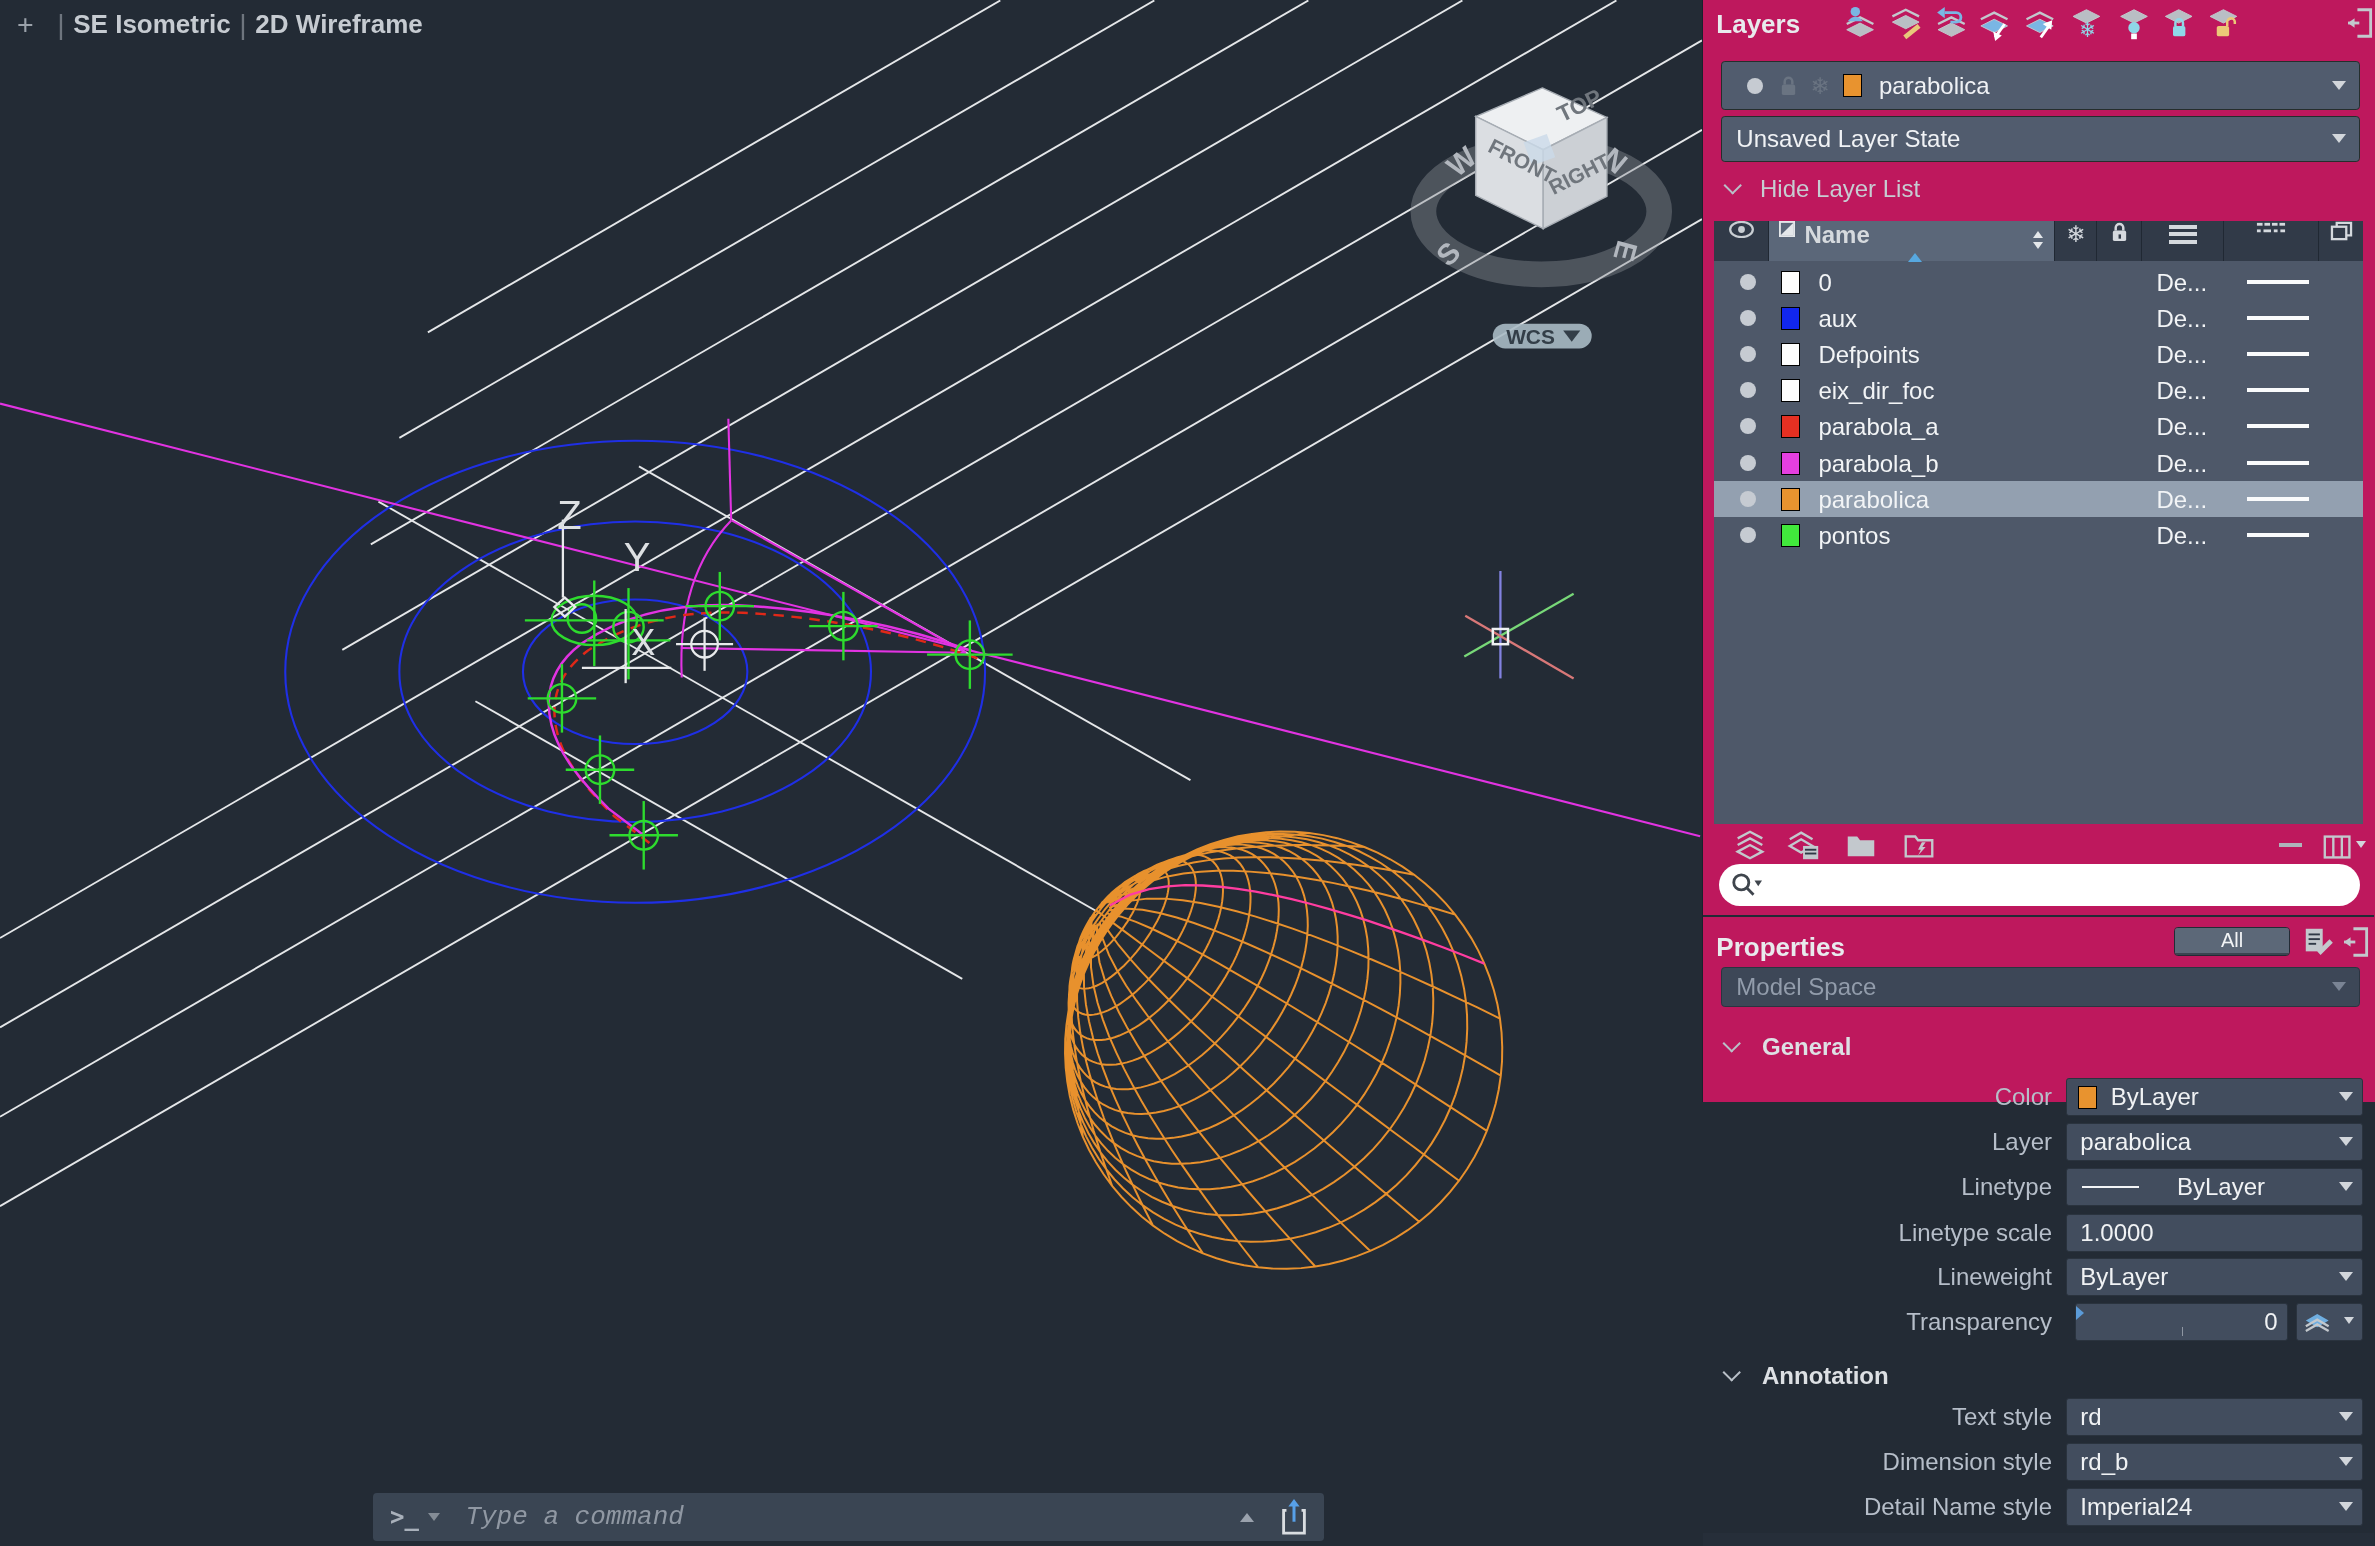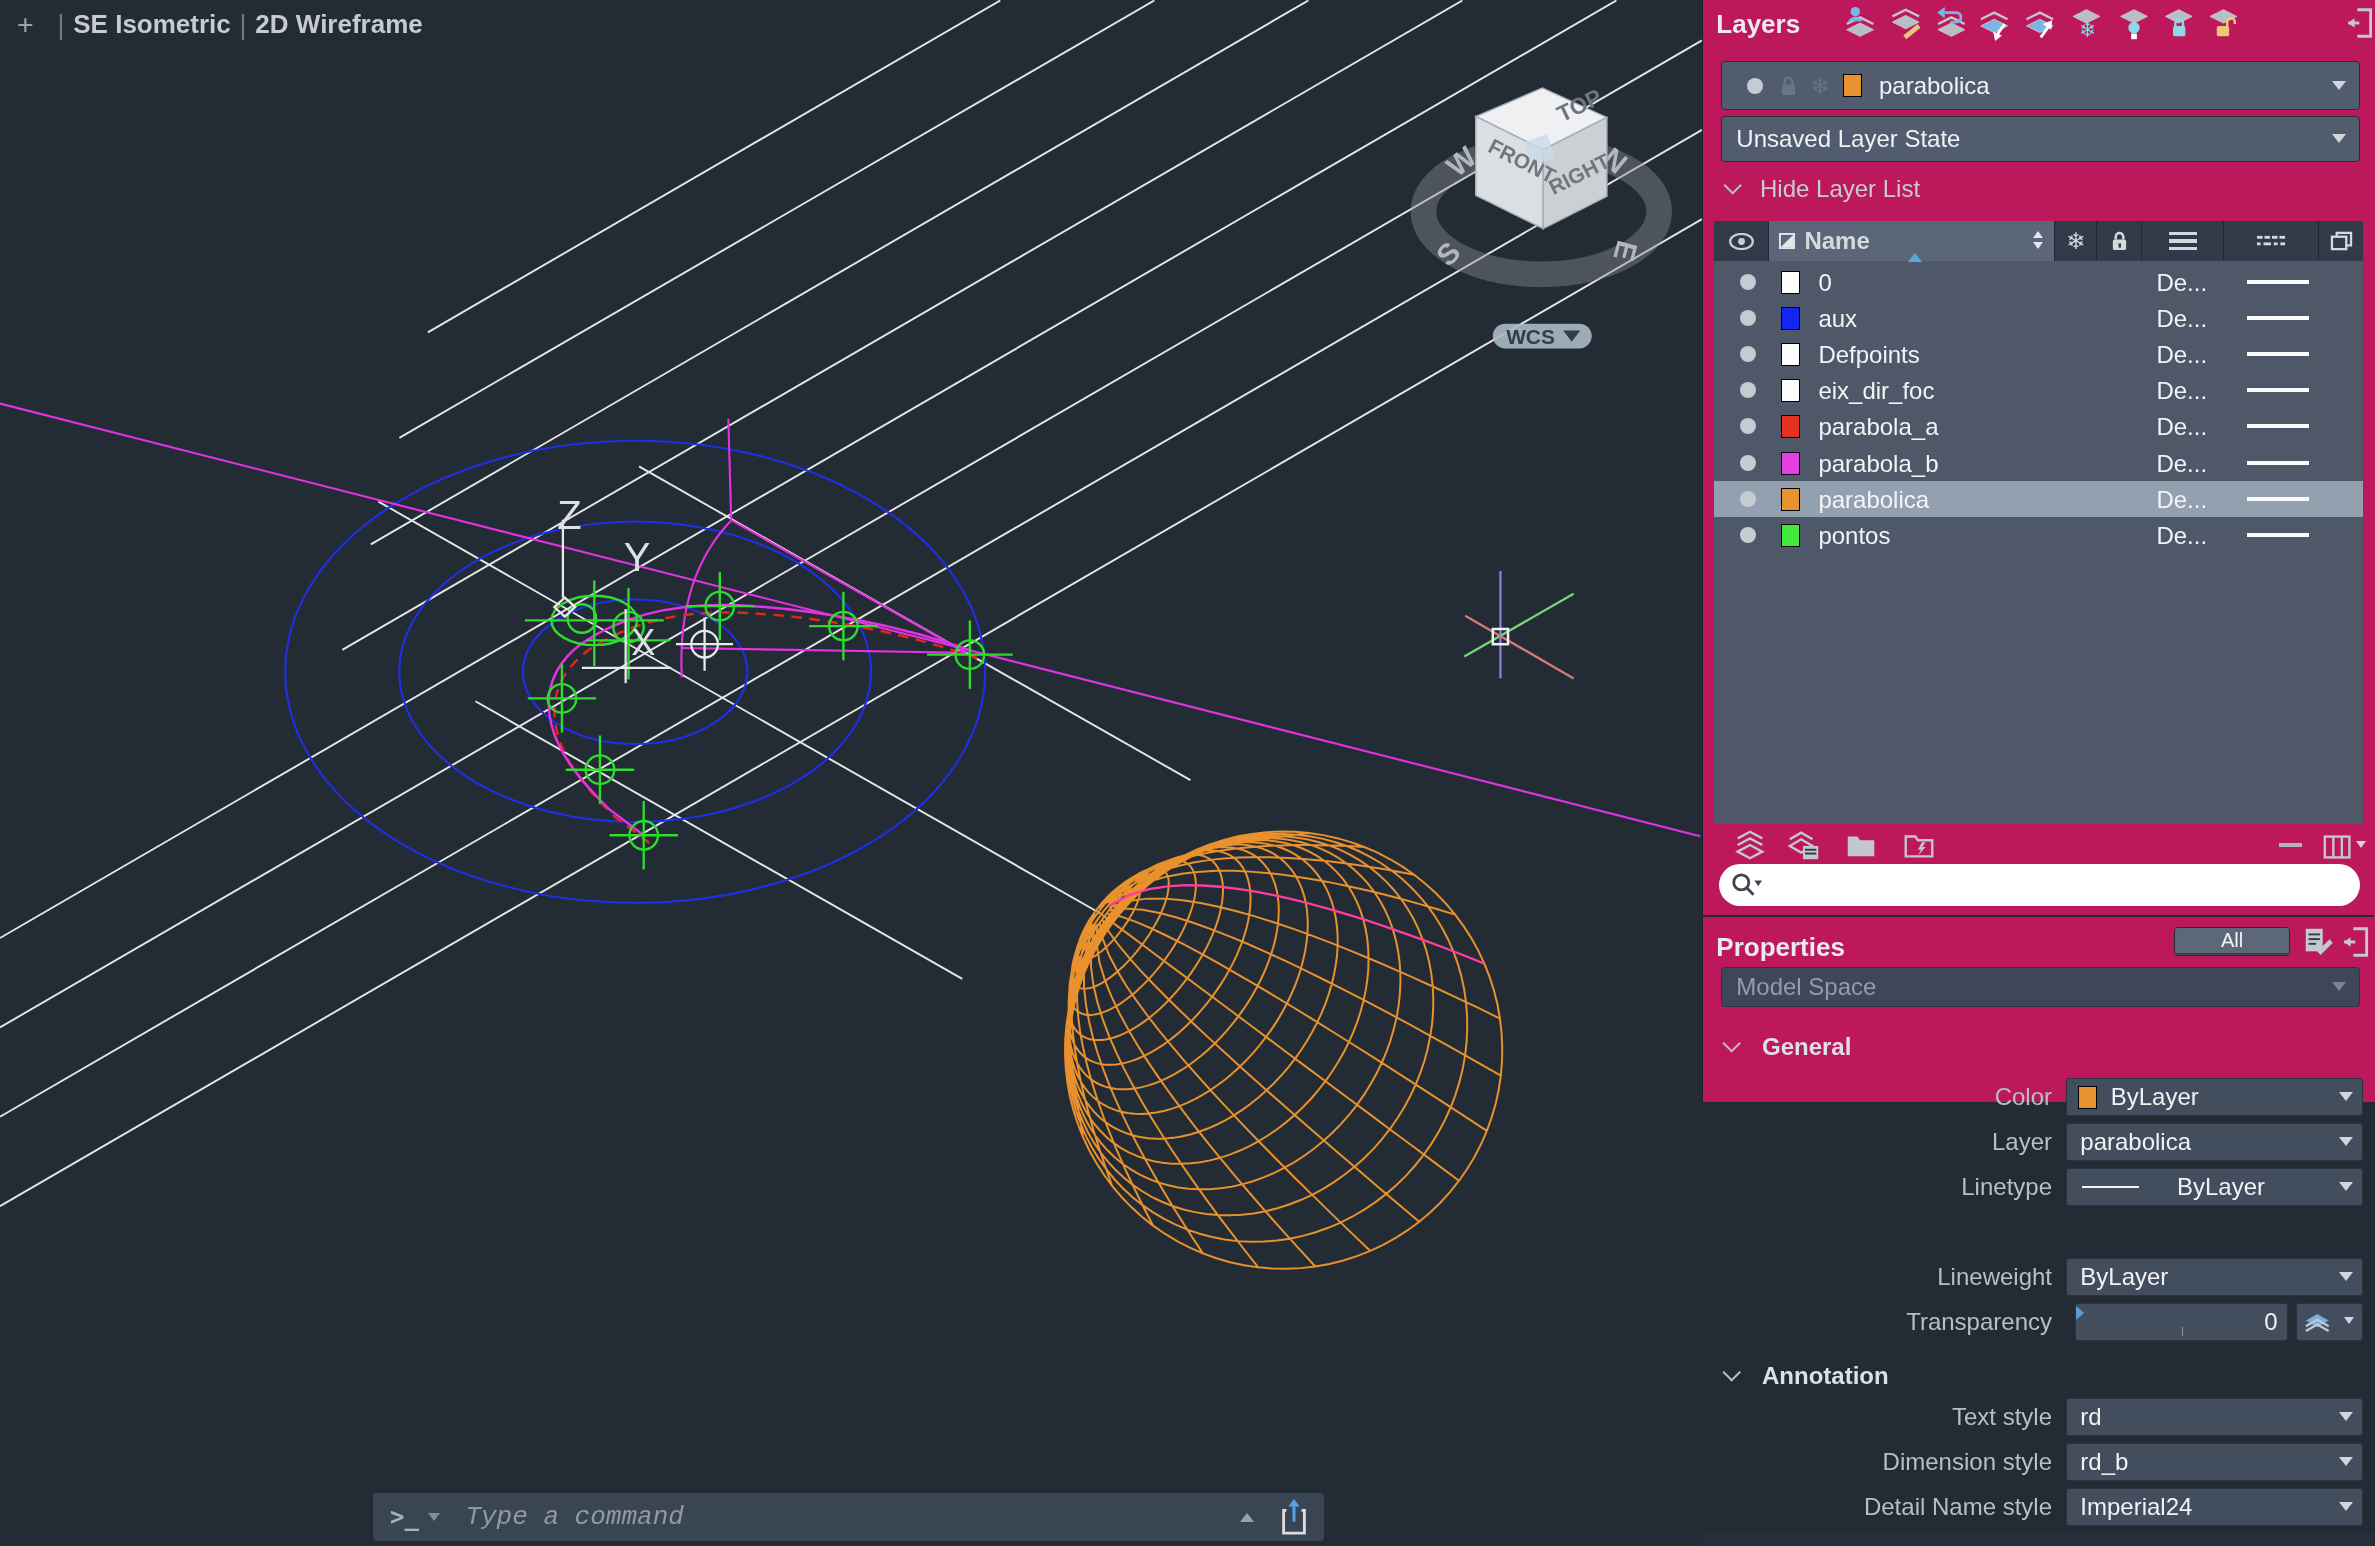--- a/index.html
+++ b/index.html
@@ -36,21 +36,21 @@
   .caret.dim{border-top-color:#7A8494;}
   .swatch{width:19px;height:23px;border:1.9px solid #000;box-sizing:border-box;flex:none;}
   .dot{width:16px;height:16px;border-radius:50%;background:#C6CBD2;flex:none;}
   .chev{display:inline-block;width:11.4px;height:11.4px;border-right:2.9px solid #B9C0C8;
      border-bottom:2.9px solid #B9C0C8;transform:rotate(45deg);}
   .sec-label{font-size:24px;font-weight:bold;color:#DDE0E4;}
   
   #ltable{position:absolute;left:11.4px;top:221px;width:649px;height:603px;background:#4E5869;}
   #lt-head{position:absolute;left:0;top:0;width:649px;height:40px;background:#313A48;display:flex;}
   .hcell{height:40px;box-sizing:border-box;border-right:1px solid #202833;position:relative;
-     display:flex;align-items:center;justify-content:center;}
+     display:flex;justify-content:center;}
   #hname{background:#5B6779;justify-content:flex-start;color:#D6DADE;font-weight:bold;font-size:24px;}
   .sortarrows{position:absolute;right:11.4px;top:50%;margin-top:-10.5px;}
   .sortarrows div{width:0;height:0;border-left:5.7px solid transparent;border-right:5.7px solid transparent;}
   .sortarrows .up{border-bottom:7.6px solid #E4E7EA;margin-bottom:4.8px;}
   .sortarrows .dn{border-top:7.6px solid #E4E7EA;}
   .sortind{position:absolute;left:139px;bottom:-1px;width:0;height:0;border-left:7.6px solid transparent;
      border-right:7.6px solid transparent;border-bottom:9.5px solid #57A8E0;}
   .lrow{position:absolute;left:0;width:649px;height:36px;}
   .lrow.sel{background:#93A0B0;}
   .lrow .dot{position:absolute;left:26px;top:9.5px;}
@@ -513,20 +513,26 @@
       </div>
     </div>
     <div class="abs" style="left:0;top:251px;width:671px;height:38px">
       <span class="prow-label">Linetype</span>
       <div class="pfield">
         <span class="ltglyph"></span>
         <span class="val" style="margin-left:38px">ByLayer</span>
         <span class="caret" style="right:9.5px"></span>
       </div>
     </div>
+    <div class="abs" style="left:0;top:297px;width:671px;height:38px">
+      <span class="prow-label">Linetype scale</span>
+      <div class="pfield">
+        <span class="val">1.0000</span>
+      </div>
+    </div>
     <div class="abs" style="left:0;top:341px;width:671px;height:38px">
       <span class="prow-label">Lineweight</span>
       <div class="pfield">
         <span class="val">ByLayer</span>
         <span class="caret" style="right:9.5px"></span>
       </div>
     </div>
     <div class="abs" style="left:0;top:386px;width:671px;height:38px">
       <span class="prow-label">Transparency</span>
       <div id="transp-field">

